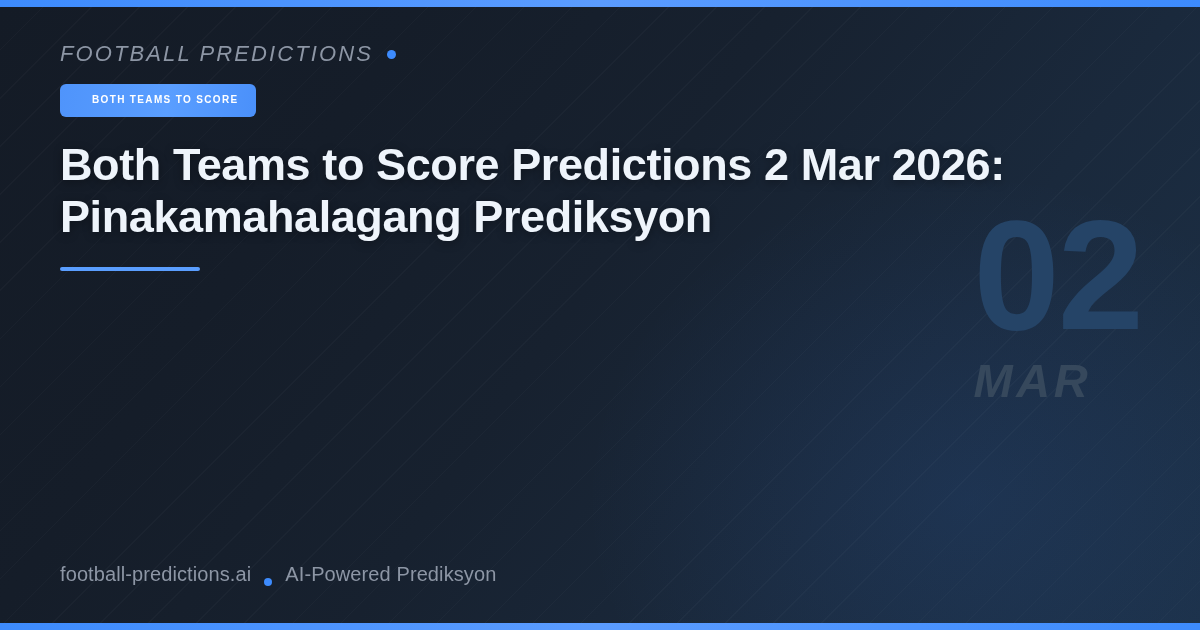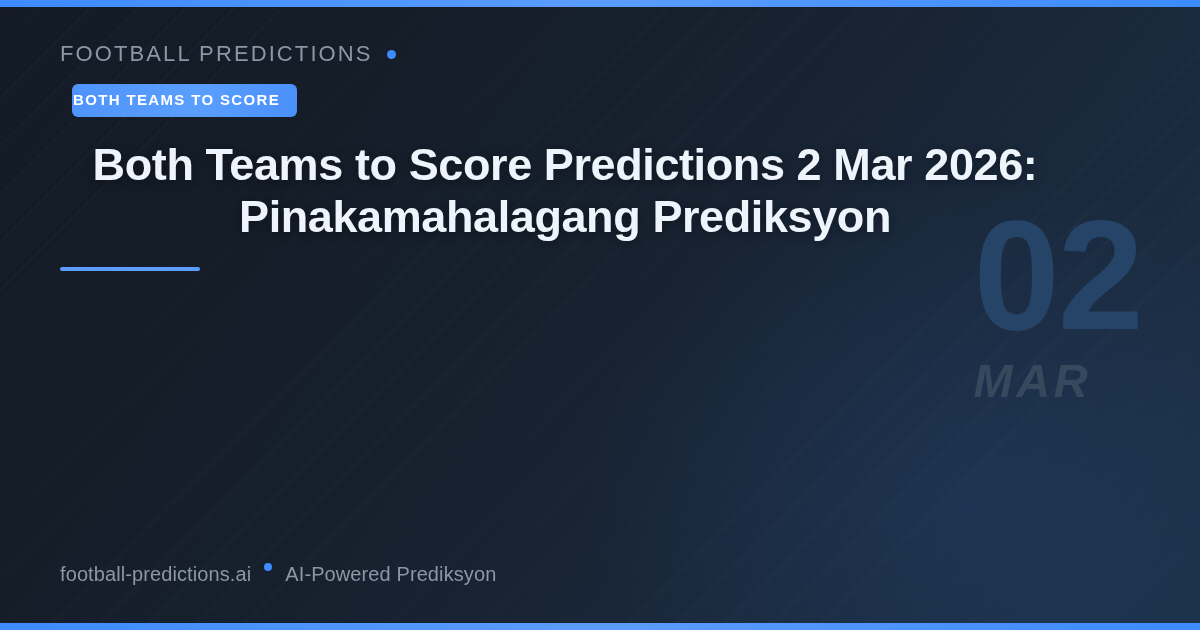--- a/index.html
+++ b/index.html
@@ -85,55 +85,54 @@
     height: 28px;
   }
 
   .eyebrow {
     font-size: 22px;
     font-weight: 400;
     letter-spacing: 2.1px;
     color: #8d96a5;
     white-space: nowrap;
     line-height: 28px;
+    font-style: italic;
   }
 
   .eyebrow-dot {
     width: 9px;
     height: 9px;
     border-radius: 50%;
     background: #3d8bfd;
     flex: 0 0 auto;
   }
 
   .badge {
     display: inline-block;
     margin-top: 16px;
-    padding: 8px 17px 9px 1px;
+    padding: 8px 17px 9px 32px;
     border-radius: 6px;
     background: linear-gradient(100deg, #4f94fb 0%, #5a9eff 55%, #4a90fa 100%);
     color: #ffffff;
-    font-size: 15px;
+    font-size: 10px;
     font-weight: 700;
     letter-spacing: 1.35px;
     line-height: 16px;
     white-space: nowrap;
-    margin-left: 12px;
   }
 
   .title {
     margin-top: 22px;
     max-width: 1010px;
     font-size: 45px;
     font-weight: 700;
     line-height: 52px;
     letter-spacing: -0.4px;
     color: #eef4fb;
     text-shadow: 0 2px 10px rgba(0,0,0,0.35);
-    text-align: center;
   }
 
   .accent-rule {
     margin-top: 24px;
     width: 140px;
     height: 4px;
     border-radius: 2px;
     background: #5a9eff;
   }
 
@@ -164,21 +163,21 @@
     color: #36485c;
     font-style: italic;
   }
 
   
   .footer {
     position: absolute;
     left: 60px;
     bottom: 44px;
     display: flex;
-    align-items: flex-start;
+    align-items: flex-end;
     gap: 13px;
     z-index: 4;
   }
 
   .footer-text {
     font-size: 20px;
     font-weight: 400;
     color: #8d96a5;
     letter-spacing: 0.1px;
     white-space: nowrap;

